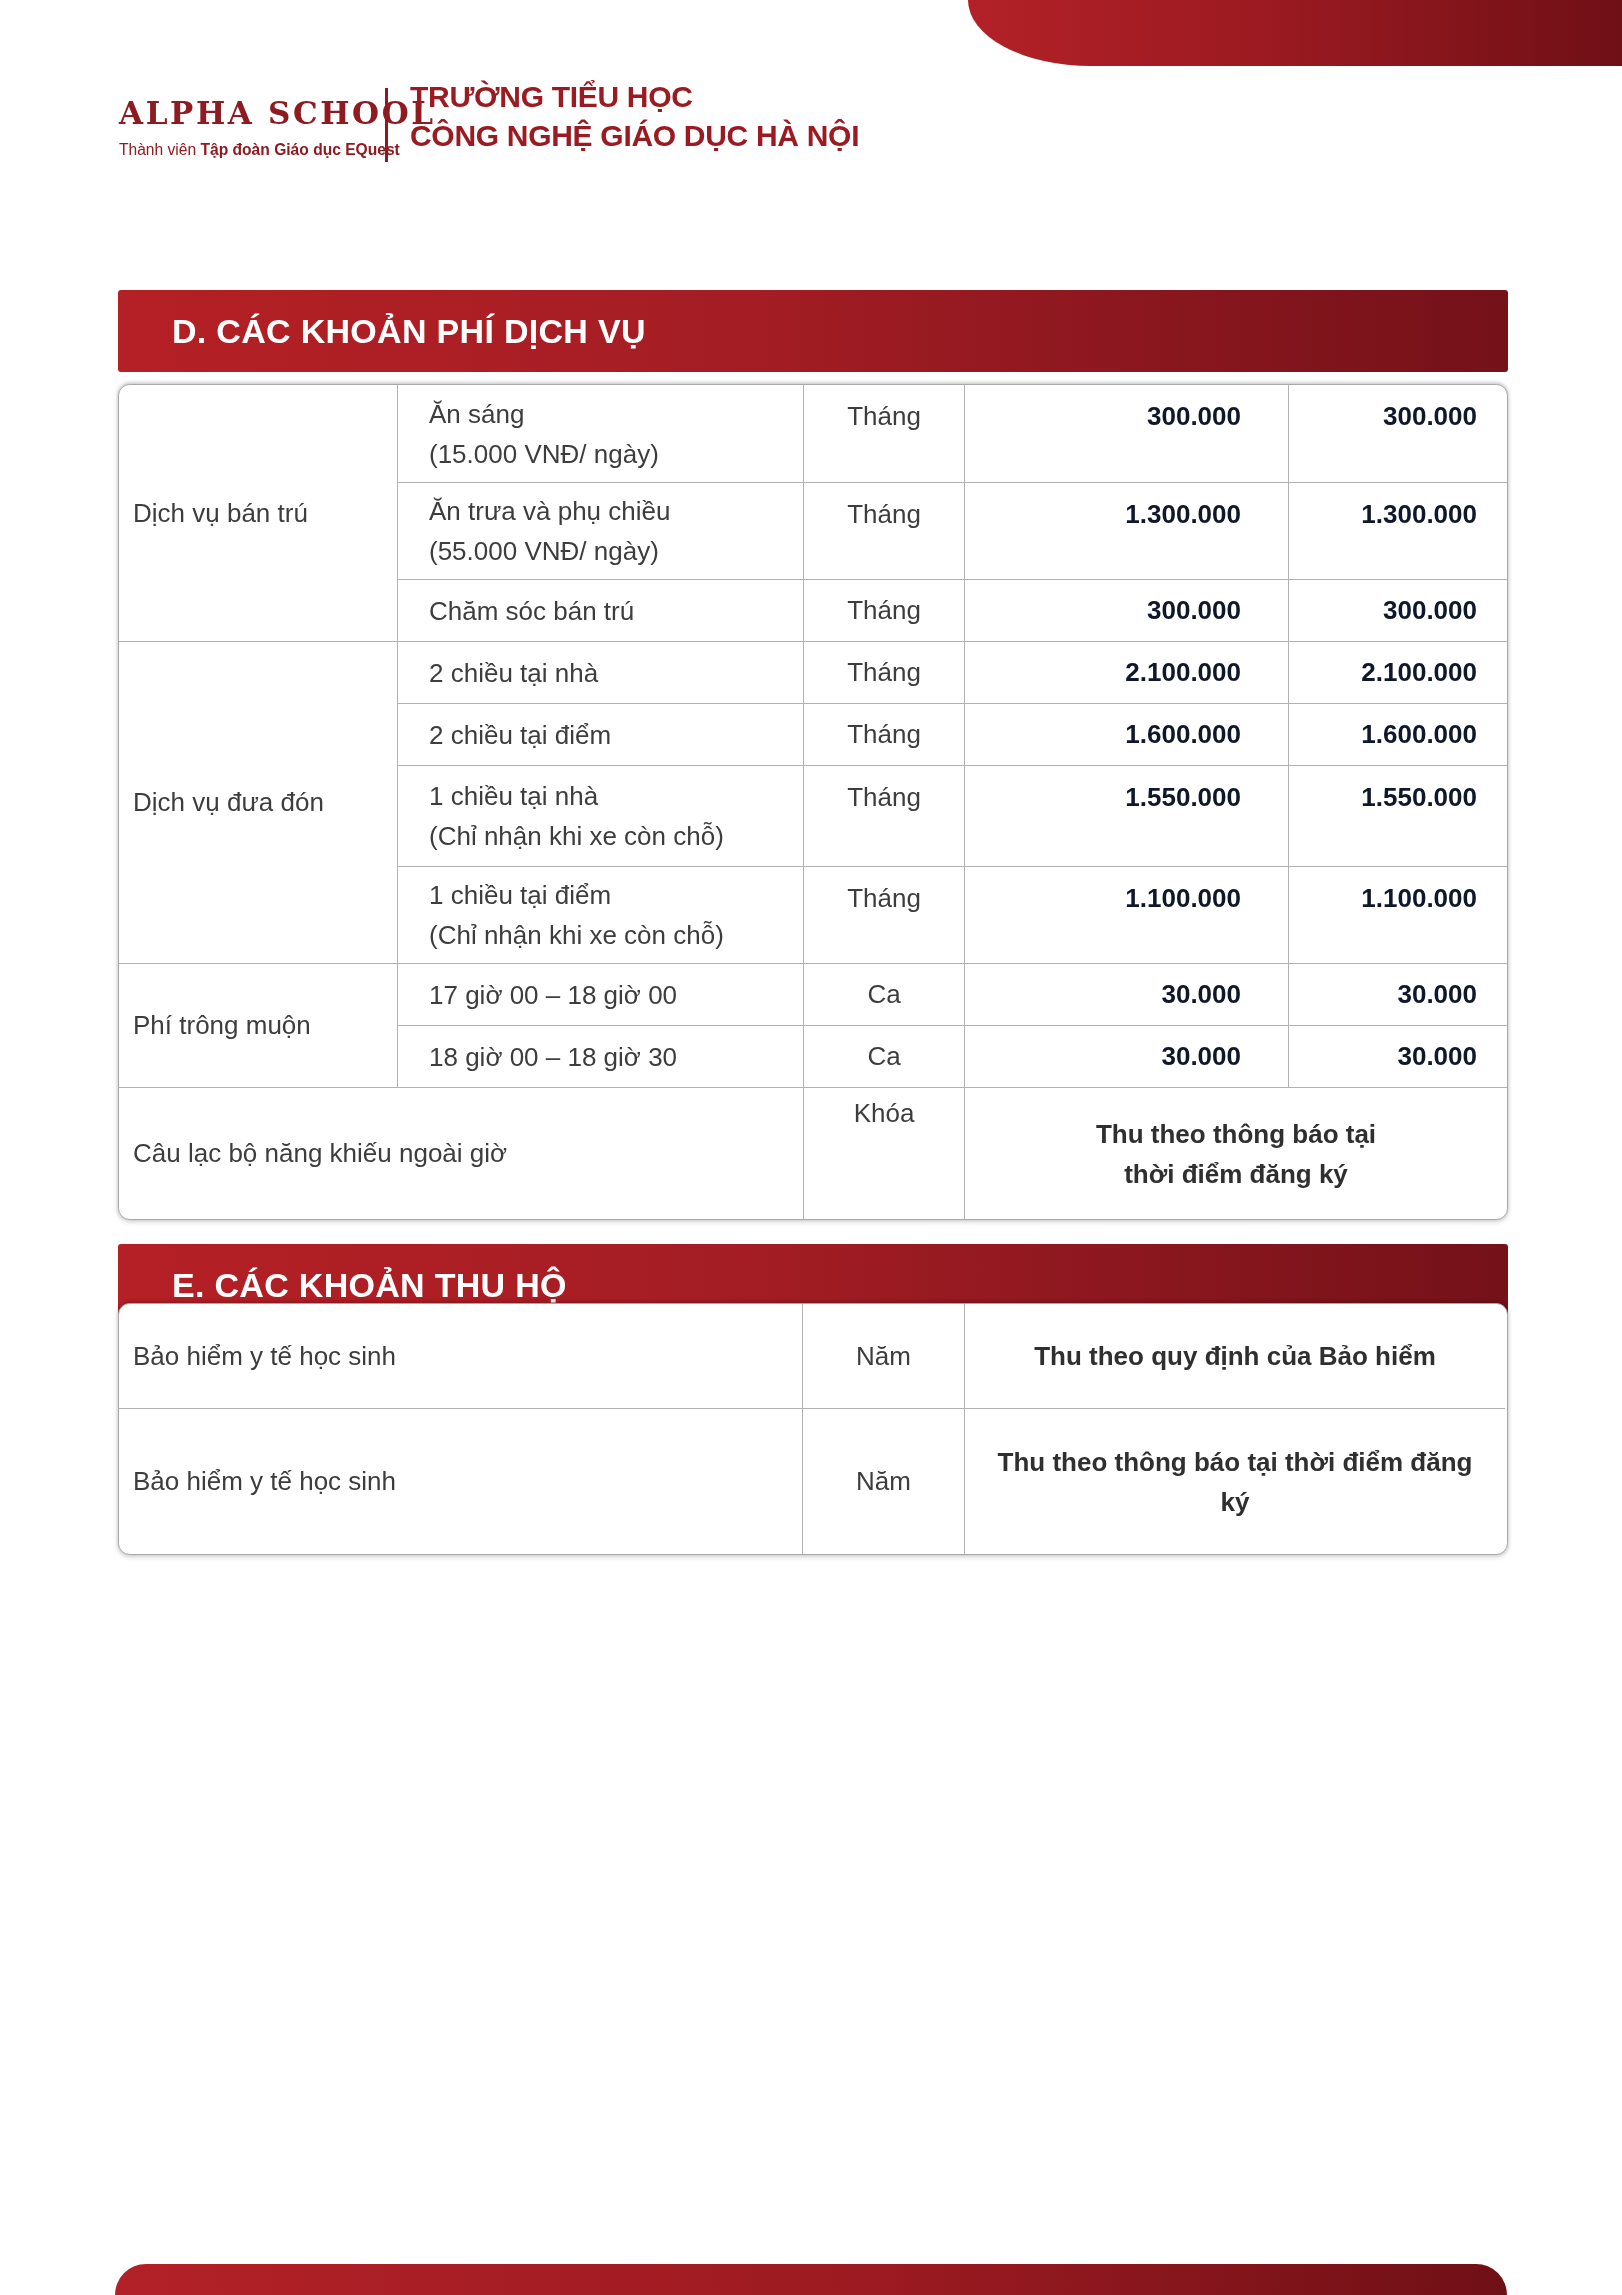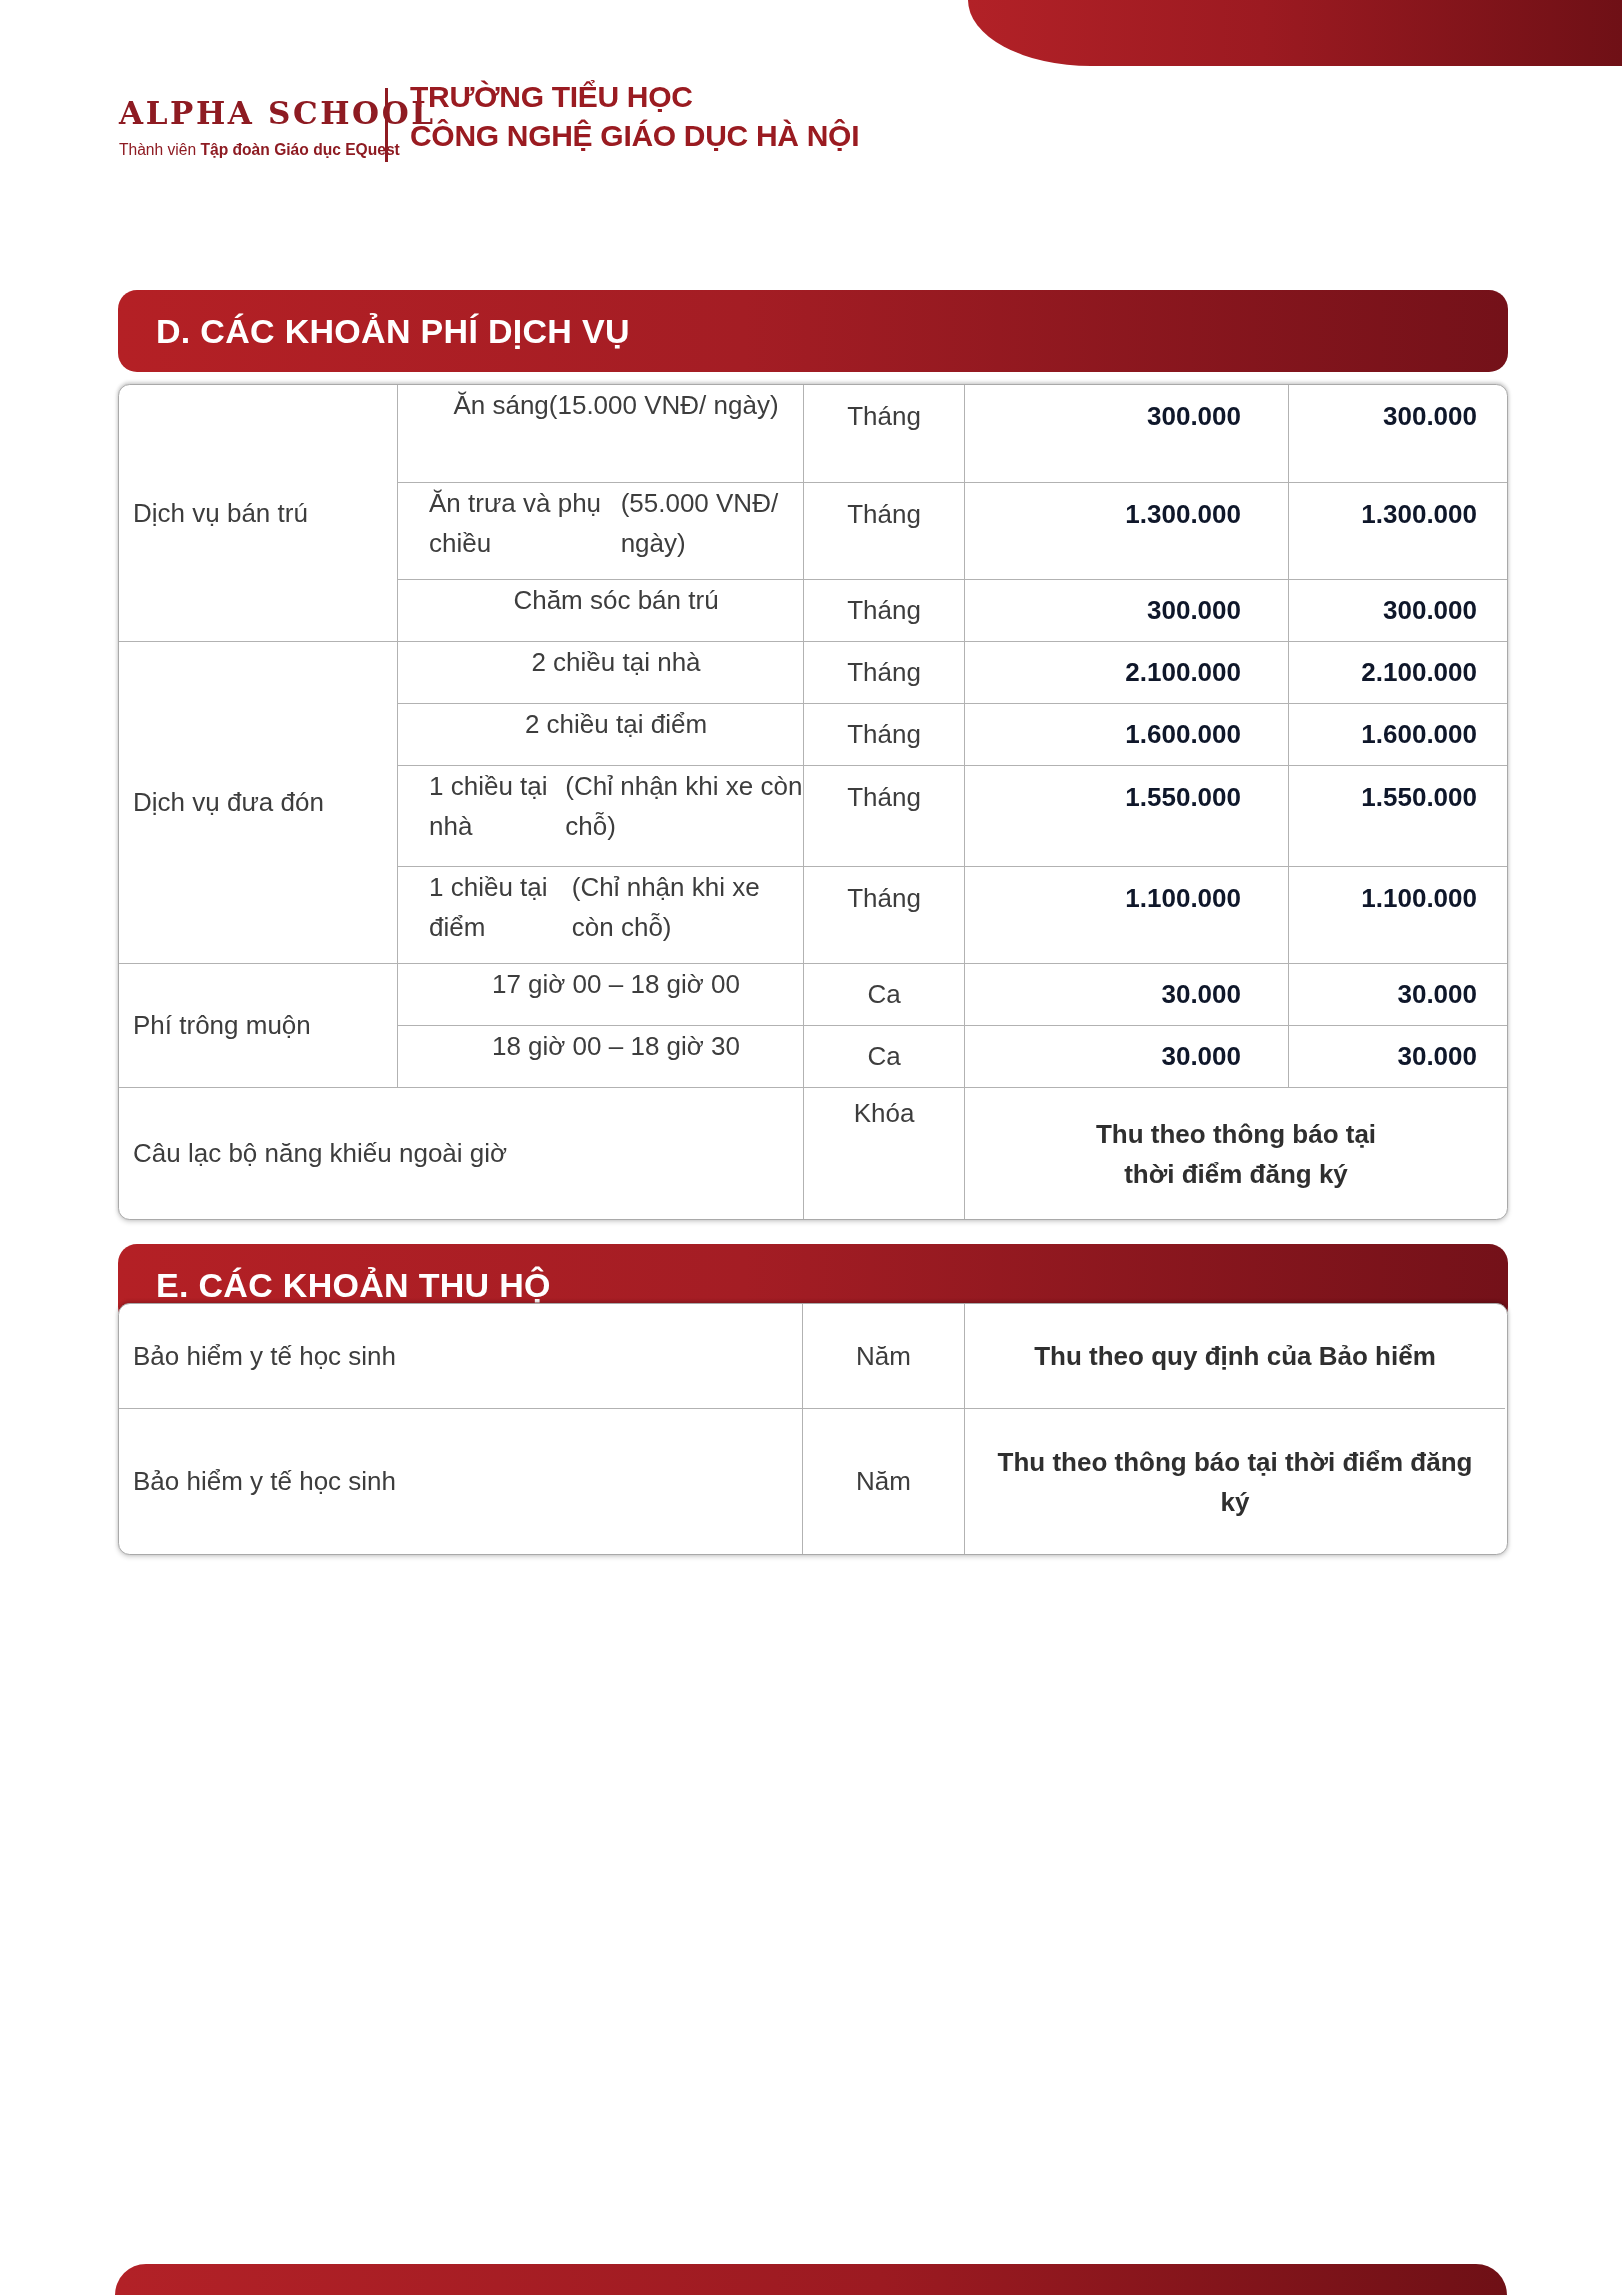--- a/index.html
+++ b/index.html
@@ -36,24 +36,24 @@
     position:absolute;left:385px;top:88px;width:3.2px;height:74px;background:#8e1b22;
   }
   .school-title{
     position:absolute;left:410px;top:77px;
     font-weight:bold;font-size:30px;line-height:39px;color:#9a1b21;
     letter-spacing:-0.3px;
   }
   
   .banner{
     position:absolute;left:118px;width:1390px;height:82px;
-    border-radius:19px;
+    border-radius:3px;
     background:linear-gradient(90deg,#b42025 0%,#a41d24 45%,#741119 100%);
     display:flex;align-items:center;
-    padding-left:38px;box-sizing:border-box;
+    padding-left:54px;box-sizing:border-box;
     color:#ffffff;font-weight:bold;font-size:34px;letter-spacing:0.3px;
   }
   .banner-d{top:290px;}
   .banner-e{top:1244px;}
   
   .tbl{
     position:absolute;left:118px;width:1390px;
     display:grid;box-sizing:border-box;
     border:1.9px solid #a9a9a9;border-radius:11.7px;
     background:#ffffff;
@@ -68,21 +68,21 @@
   .tbl-e{
     top:1303px;
     grid-template-columns:683px 162px 541px;
     grid-template-rows:104px 146px;
   }
   .cell{display:flex;align-items:center;box-sizing:border-box;}
   .bl{border-left:1.9px solid #b2b2b2;}
   .bt{border-top:1.9px solid #b2b2b2;}
   .c-label{padding-left:14px;}
   .c-service{
-    align-items:flex-start;justify-content:center;
+    flex-direction:column;align-items:flex-start;justify-content:center;
     padding-left:31px;line-height:40px;
   }
   .c-unit{justify-content:center;}
   .c-price{justify-content:flex-end;font-weight:bold;color:#0f172a;}
   .c-price1{padding-right:47px;}
   .c-price2{padding-right:30px;}
   .top{align-items:flex-start;padding-top:15.6px;}
   .c-club-unit{justify-content:center;align-items:flex-start;padding-top:10px;}
   .c-value{
     flex-direction:column;justify-content:center;align-items:center;

